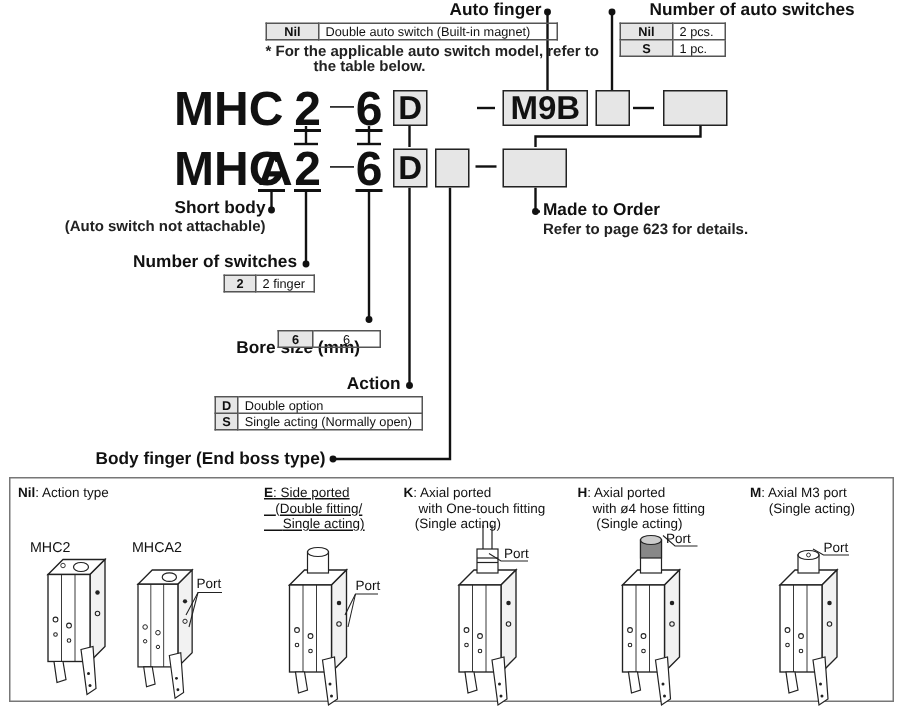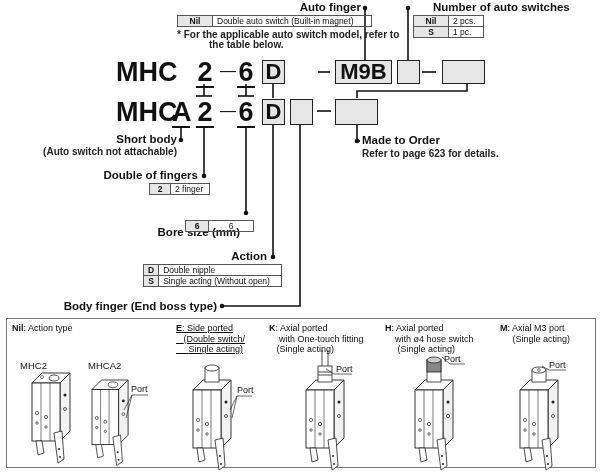--- a/index.html
+++ b/index.html
@@ -1,19 +1,19 @@
 <!DOCTYPE html>
 <html><head>
 <meta charset="utf-8">
 <style>
   html, body { margin:0; padding:0; background:#ffffff; }
   body { width:600px; height:472px; position:relative; overflow:hidden;
          font-family:"Liberation Sans", sans-serif; color:#111; }
   .abs { position:absolute; }
-  .big { font-weight:bold; font-size:27px; line-height:27px; letter-spacing:0; }
+  .big { font-weight:bold; font-size:32px; line-height:27px; letter-spacing:0; }
   .box { position:absolute; border:1.5px solid #222; background:#e6e6e6; box-sizing:border-box; }
   .boxtext { font-weight:bold; font-size:22px; line-height:22px; text-align:center; }
   .ul { border-bottom:2px solid #111; }
   .label { font-weight:bold; font-size:11.5px; white-space:nowrap; }
   .note { font-size:10px; color:#222; white-space:nowrap;font-weight:bold; }
   table.t { position:absolute; border-collapse:collapse; font-size:8.5px; }
   table.t td { border:1px solid #555; padding:0 4px; height:10px; line-height:10px; white-space:nowrap; }
   table.t td.k { background:#e6e6e6; font-weight:bold; text-align:center; }
   .panel { position:absolute; left:6px; top:318px; width:590px; height:150px; border:1px solid #777; box-sizing:border-box; }
   .ptitle { position:absolute; font-size:9px; line-height:10.5px; white-space:nowrap; }
@@ -110,21 +110,21 @@
   </tr>
 </tbody>
   </table>
 
 <div class="abs label" style="right:423px;top:133px;">Short body</div>
 <div class="abs note" style="right:423px;top:146px;">(Auto switch not attachable)</div>
 
 <div class="abs label" style="left:362px;top:134px;">Made to Order</div>
 <div class="abs note" style="left:362px;top:148px;">Refer to page 623 for details.</div>
 
-<div class="abs label" style="right:402px;top:169px;">Double of fingers</div>
+<div class="abs label" style="right:402px;top:169px;">Number of switches</div>
 <table class="t" style="left:149px;top:183px;">
   <tbody>
       <tr>
     <td class="k" style="width:12px;">2</td>
     <td style="width:30px;">2 finger</td>
   </tr>
 </tbody>
   </table>
 
 <div class="abs label" style="right:360px;top:196px;margin-top:30px;">Bore size (mm)</div>
@@ -135,42 +135,42 @@
     <td style="width:36px;text-align:center;">6</td>
   </tr>
 </tbody>
   </table>
 
 <div class="abs label" style="right:333px;top:250px;">Action</div>
 <table class="t" style="left:143px;top:264px;">
   <tbody>
       <tr>
     <td class="k" style="width:4px;">D</td>
-    <td style="width:114px;">Double nipple</td>
+    <td style="width:114px;">Double option</td>
   </tr>
   <tr>
     <td class="k">S</td>
-    <td>Single acting (Without open)</td>
+    <td>Single acting (Normally open)</td>
   </tr>
 </tbody>
   </table>
 
 <div class="abs label" style="right:383px;top:300px;">Body finger (End boss type)</div>
 
 <div class="panel"></div>
 
 <div class="ptitle" style="left:12px;top:323px;"><b>Nil</b><span>: Action type</span></div>
 <div class="mdl" style="left:20px;top:360px;">MHC2</div>
 <div class="mdl" style="left:88px;top:360px;">MHCA2</div>
 
-<div class="ptitle" style="left:176px;top:323px;text-decoration:underline;"><b>E</b><span>: Side ported</span><br>&nbsp;&nbsp;&nbsp;<span>(Double switch/</span><br>&nbsp;&nbsp;&nbsp;&nbsp;&nbsp;<span>Single acting)</span></div>
+<div class="ptitle" style="left:176px;top:323px;text-decoration:underline;"><b>E</b><span>: Side ported</span><br>&nbsp;&nbsp;&nbsp;<span>(Double fitting/</span><br>&nbsp;&nbsp;&nbsp;&nbsp;&nbsp;<span>Single acting)</span></div>
 
 <div class="ptitle" style="left:269px;top:323px;"><b>K</b><span>: Axial ported</span><br>&nbsp;&nbsp;&nbsp;&nbsp;<span>with One-touch fitting</span><br>&nbsp;&nbsp;&nbsp;<span>(Single acting)</span></div>
 
-<div class="ptitle" style="left:385px;top:323px;"><b>H</b><span>: Axial ported</span><br>&nbsp;&nbsp;&nbsp;&nbsp;<span>with ø4 hose switch</span><br>&nbsp;&nbsp;&nbsp;&nbsp;&nbsp;<span>(Single acting)</span></div>
+<div class="ptitle" style="left:385px;top:323px;"><b>H</b><span>: Axial ported</span><br>&nbsp;&nbsp;&nbsp;&nbsp;<span>with ø4 hose fitting</span><br>&nbsp;&nbsp;&nbsp;&nbsp;&nbsp;<span>(Single acting)</span></div>
 
 <div class="ptitle" style="left:500px;top:323px;"><b>M</b><span>: Axial M3 port</span><br>&nbsp;&nbsp;&nbsp;&nbsp;&nbsp;<span>(Single acting)</span></div>
 
 <svg class="lines" width="600" height="472">
   <defs>
     <g id="grip">
       <polygon points="0,10 10,0 38,0 28,10" fill="#fff" stroke="#222" stroke-width="0.9"></polygon>
       <polygon points="28,10 38,0 38,58 28,68" fill="#f2f2f2" stroke="#222" stroke-width="0.9"></polygon>
       <rect x="0" y="10" width="28" height="58" fill="#fff" stroke="#222" stroke-width="0.9"></rect>
       <line x1="9" y1="10" x2="9" y2="68" stroke="#222" stroke-width="0.6"></line>

